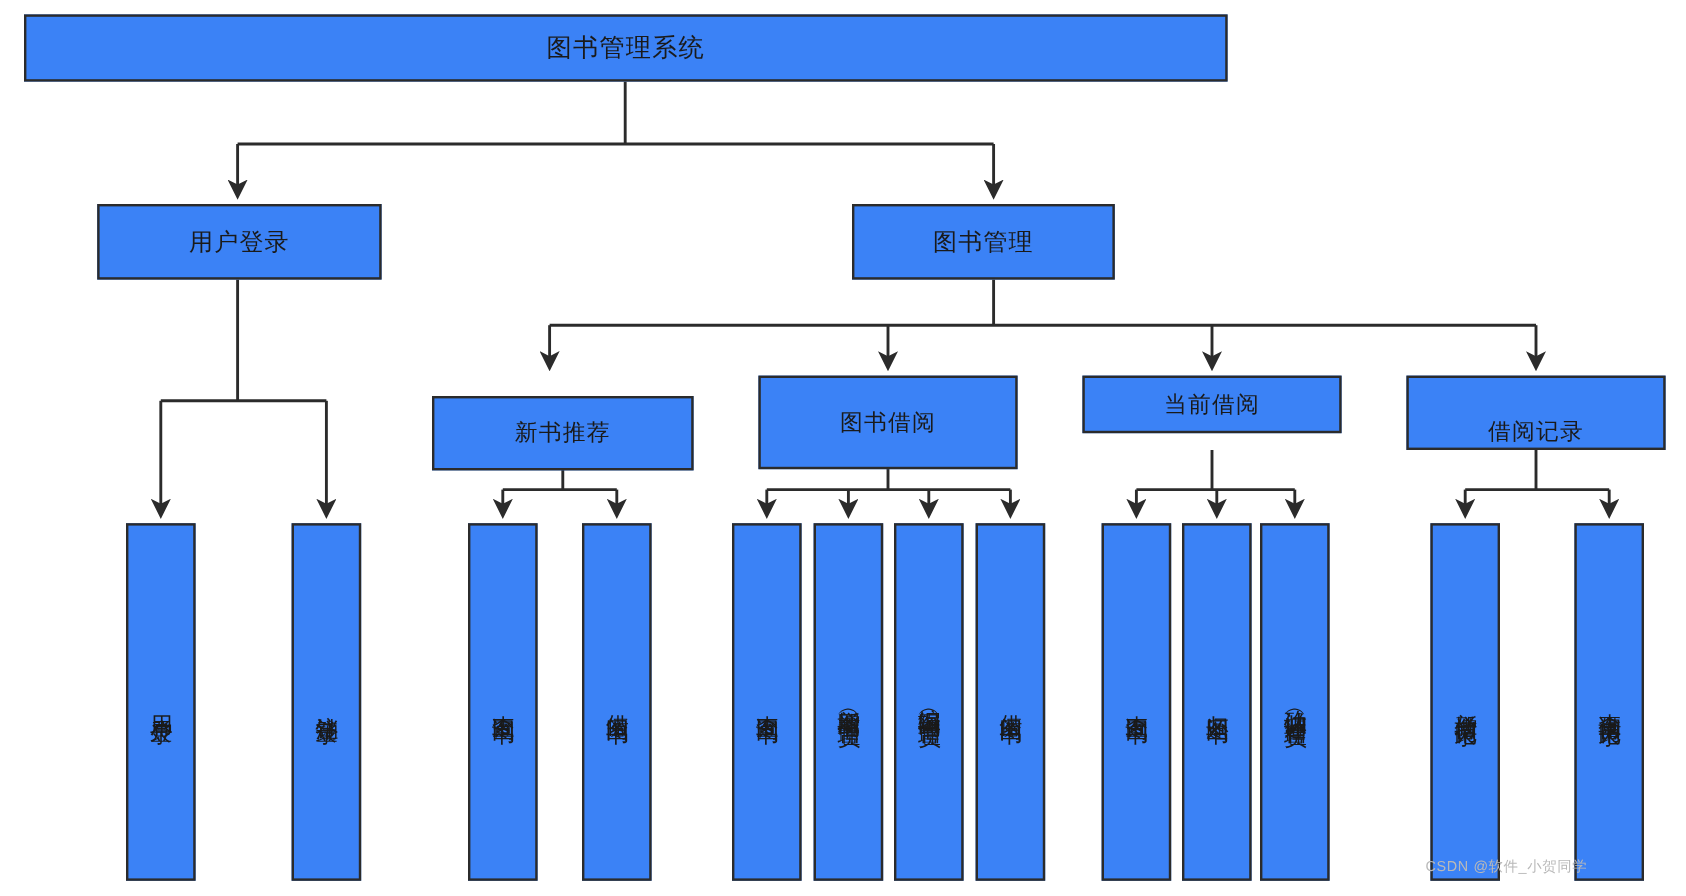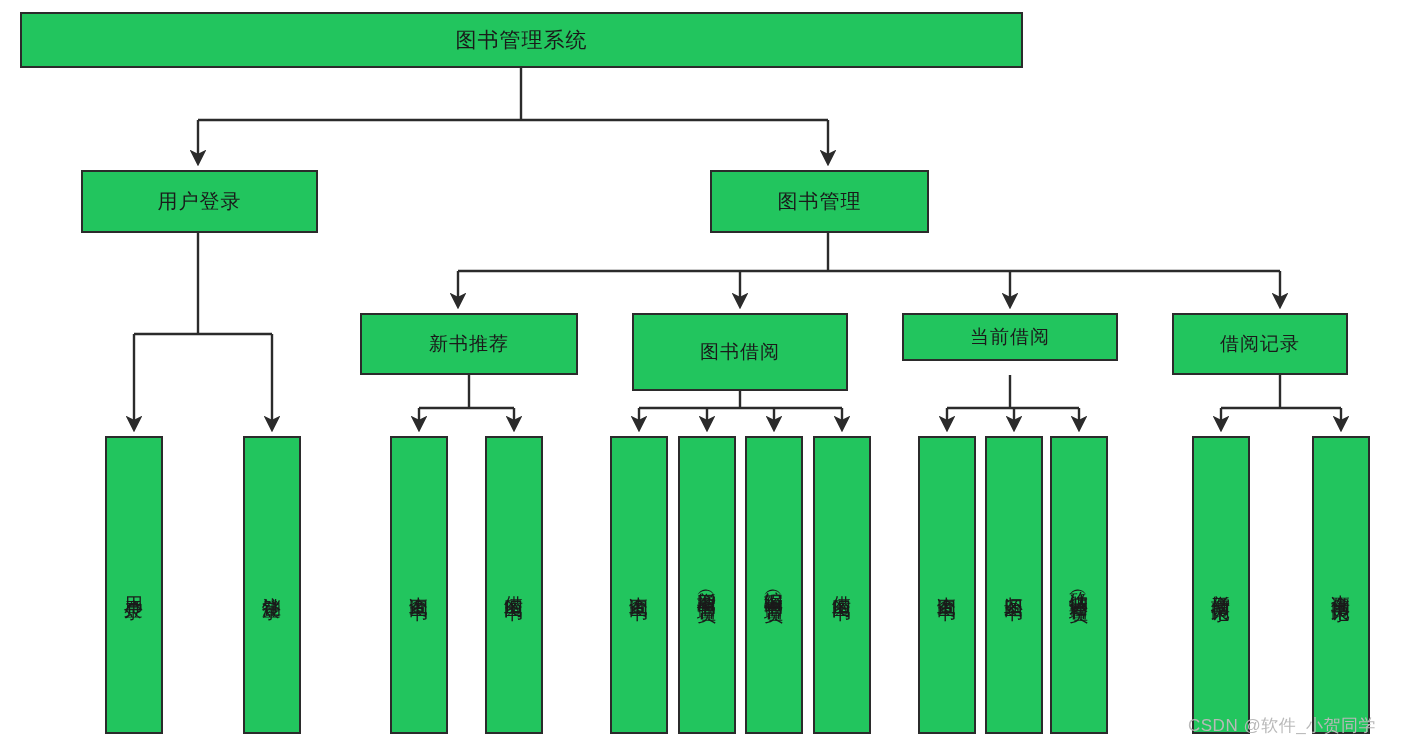--- a/index.html
+++ b/index.html
@@ -23,21 +23,21 @@
     left: 0;
     top: 0;
     width: 1405px;
     height: 747px;
     pointer-events: none;
   }
   .node {
     position: absolute;
     box-sizing: border-box;
     border: 2px solid #2b2b2b;
-    background: #22c55e;
+    background: #3b82f6;
     display: flex;
     align-items: center;
     justify-content: center;
     color: #1a1a1a;
   }
   .node.root {
     font-size: 21px;
   }
   .node.lvl1 {
     font-size: 20px;
@@ -57,21 +57,21 @@
     white-space: nowrap;
   }
   .htext {
     white-space: nowrap;
     letter-spacing: 1px;
   }
   #watermark {
     position: absolute;
     left: 1188px;
     top: 714px;
-    font-size: 17px;
+    font-size: 12px;
     color: #b9b9b9;
     white-space: nowrap;
     letter-spacing: 0.5px;
   }
 </style>
 </head>
 <body>
 
 <div id="canvas">
 
@@ -129,30 +129,30 @@
     <span class="htext">图书管理系统</span>
   </div>
 
   <div class="node lvl1" style="left:81px; top:170px; width:237px; height:63px;">
     <span class="htext">用户登录</span>
   </div>
   <div class="node lvl1" style="left:710px; top:170px; width:219px; height:63px;">
     <span class="htext">图书管理</span>
   </div>
 
-  <div class="node lvl2" style="left:360px; top:313px; width:218px; height:62px;">
+  <div class="node lvl2" style="left:360px; top:330px; width:218px; height:62px;">
     <span class="htext">新书推荐</span>
   </div>
   <div class="node lvl2" style="left:632px; top:313px; width:216px; height:78px;">
     <span class="htext">图书借阅</span>
   </div>
   <div class="node lvl2" style="left:902px; top:313px; width:216px; height:48px;">
     <span class="htext">当前借阅</span>
   </div>
-  <div class="node lvl2" style="left:1172px; top:313px; width:176px; height:62px;">
+  <div class="node lvl2" style="left:1172px; top:313px; width:216px; height:62px;align-items:flex-end;">
     <span class="htext">借阅记录</span>
   </div>
 
   <div class="node leaf" style="left:105px; top:436px; width:58px; height:298px;">
     <span class="vtext">用户登录</span>
   </div>
   <div class="node leaf" style="left:243px; top:436px; width:58px; height:298px;">
     <span class="vtext">注销登录</span>
   </div>
 

